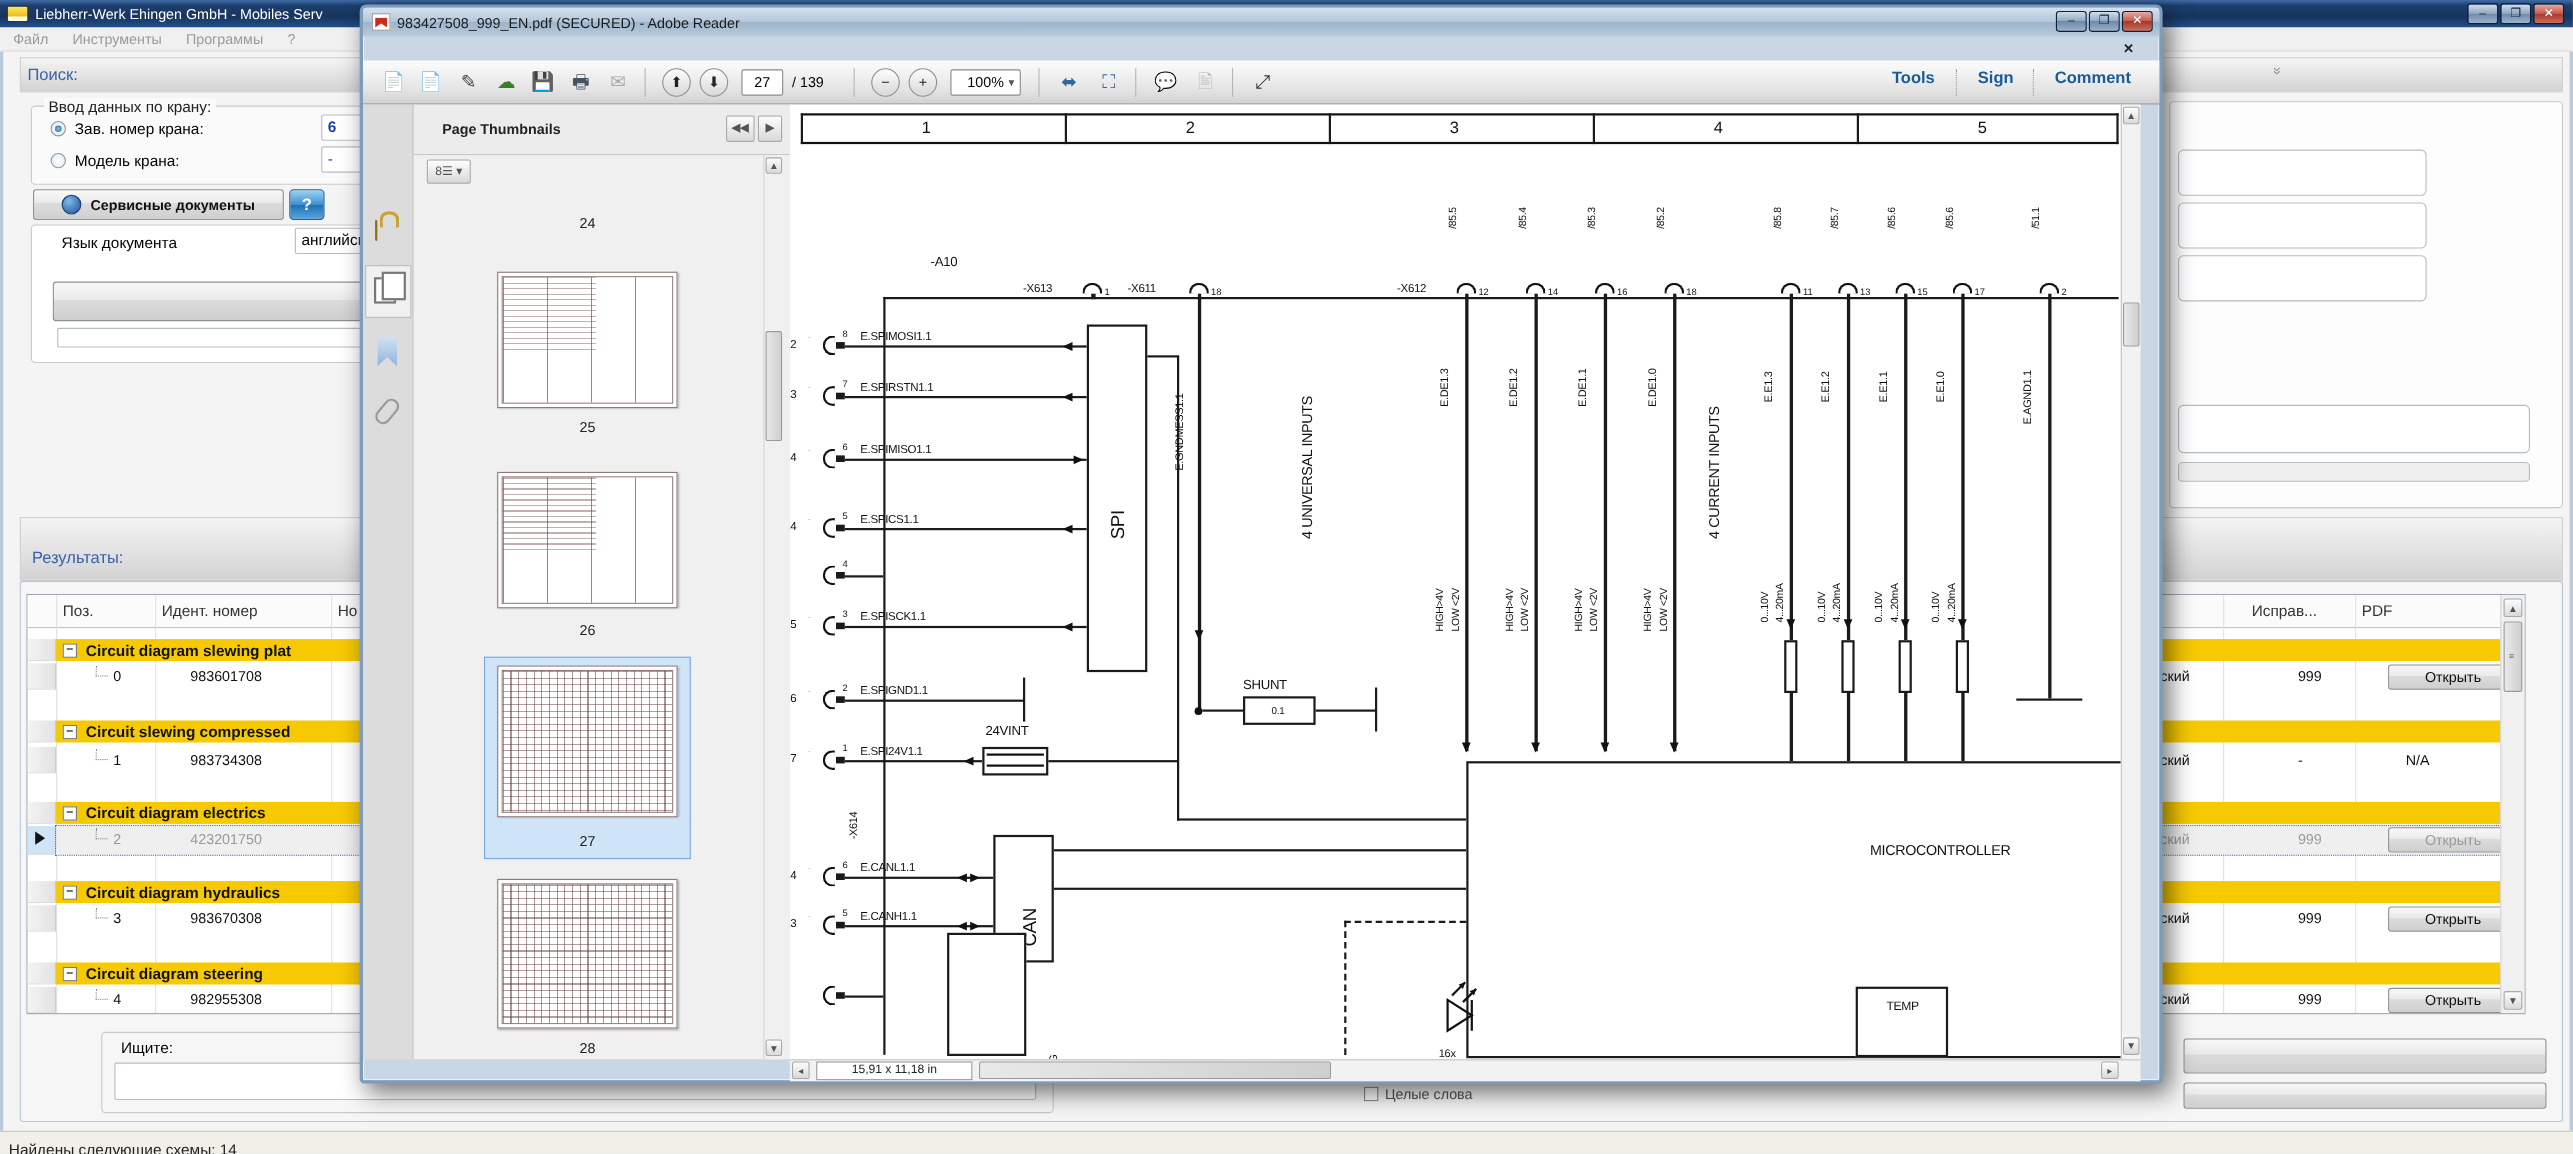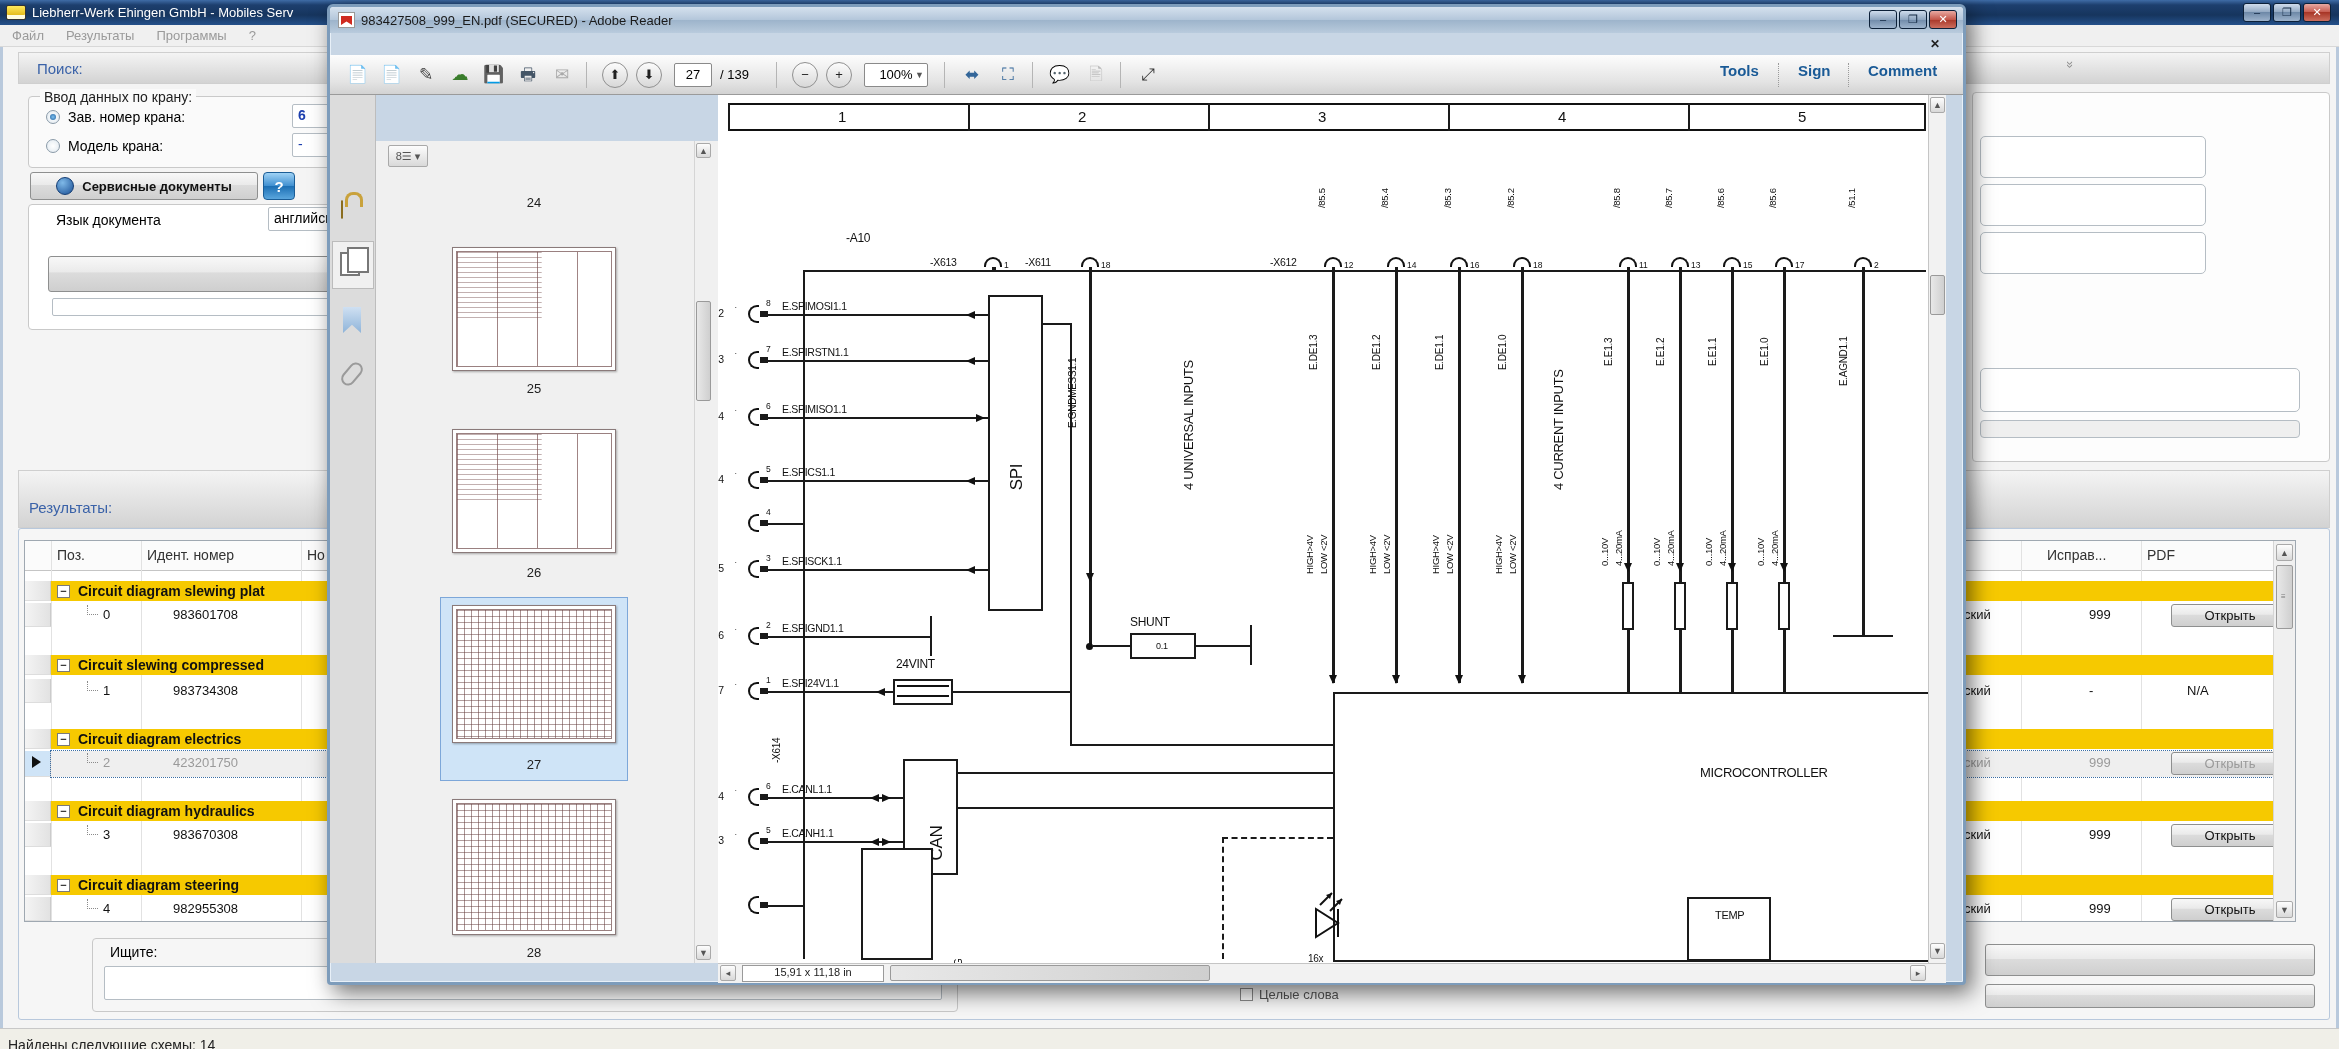--- a/index.html
+++ b/index.html
@@ -157,28 +157,28 @@
   <span class="app-ico"></span>
   <span>Liebherr-Werk Ehingen GmbH - Mobiles Serv</span>
   <span style="position:absolute; right:8px; top:3px; display:flex;">
     <span class="winbtn">–</span>
     <span class="winbtn">❐</span>
     <span class="winbtn close">✕</span>
   </span>
 </div>
 <div id="bg-menu" class="abs">
     <span>Файл</span>
-    <span>Результаты</span>
+    <span>Инструменты</span>
     <span>Программы</span>
     <span>?</span>
   </div>
 <div id="bg-body" class="abs"></div>
 
 <div class="abs band" style="left:18px; top:52px; width:2312px; height:32px;">
-  <span class="blue-label abs" style="left:18px; top:7px;text-align:right;">Поиск:</span>
+  <span class="blue-label abs" style="left:6px; top:7px;text-align:right;">Поиск:</span>
   <span class="abs" style="right:255px; top:4px; color:#8a8a8a; font-size:13px; transform:rotate(90deg);">»</span>
 </div>
 
 <div class="abs groupbox" style="left:28px; top:96px; width:430px; height:72px;"></div>
 <span class="abs gb-label" style="left:40px; top:89px;">Ввод данных по крану:</span>
 <span class="abs radio sel" style="left:46px; top:110px;"></span>
 <span class="abs" style="left:68px; top:109px; font-size:14px;">Зав. номер крана:</span>
 <div class="abs field" style="left:292px; top:104px; width:166px; height:24px; color:#1d3fae; font-weight:bold;">6</div>
 <span class="abs radio" style="left:46px; top:139px;"></span>
 <span class="abs" style="left:68px; top:138px; font-size:14px;">Модель крана:</span>
@@ -362,20 +362,25 @@
       <div class="ad-actions" style="left: 1538px;">Comment</div>
     </div>
 
   <div id="icostrip">
     <span class="abs lock" style="left:11px; top:106px;"></span>
     <span class="abs" style="left:2px; top:146px; width:42px; height:48px; background:#f0f0f0; border:1px solid #bbb;">
         <span class="pagesic" style="margin:10px 0 0 7px; display:block;"></span>
       </span>
     <span class="abs bmark" style="left:13px; top:212px;"></span>
     <span class="abs clip" style="left:15px; top:266px;"></span>
+  </div>
+  <div id="panelhdr">
+    <span class="abs" style="left:26px; top:15px;">Page Thumbnails</span>
+    <span class="abs sbtn" style="left:284px; top:10px; width:26px; height:24px; line-height:22px; font-size:10px;">◀◀</span>
+    <span class="abs sbtn" style="left:313px; top:10px; width:22px; height:24px; line-height:22px; font-size:10px;">▶</span>
   </div>
   <div id="thumblist">
     <span class="abs sbtn" style="left:12px; top:4px; width:40px; height:22px; font-size:11px; line-height:20px;">8☰ ▾</span>
   <div class="tnum" style="top: 54px;">24</div>
       <div class="thumb-img" style="top: 106px; height: 124px;">
         <div class="pat-doc"></div>
       </div>
       <div class="tnum" style="top: 240px;">25</div>
       <div class="thumb-img" style="top: 288px; height: 124px;">
         <div class="pat-doc"></div>

